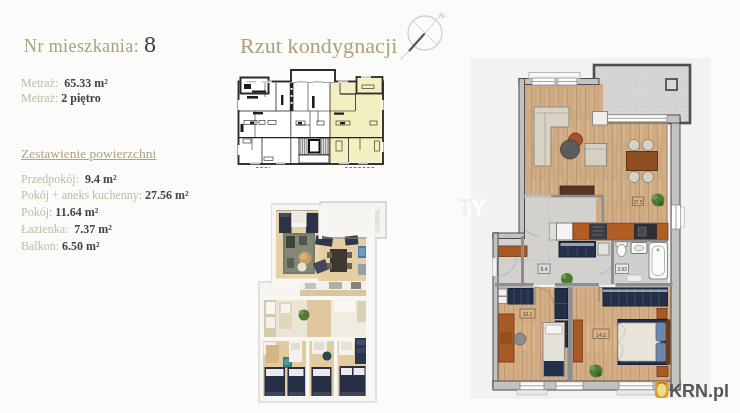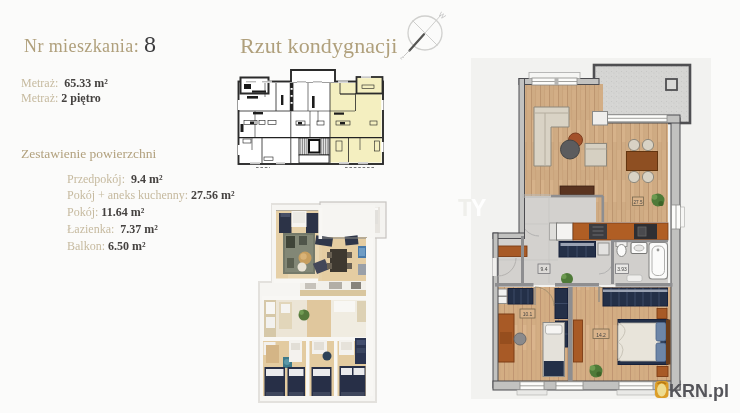--- a/index.html
+++ b/index.html
@@ -12,23 +12,23 @@
 </head>
 <body>
 
 <div class="abs" style="left:24px;top:31px;font-size:18px;color:#b0a07c;letter-spacing:.4px;">Nr mieszkania: <span style="font-size:24px;color:#3c3c3e;">8</span></div>
 
 <div class="abs" style="left:21px;top:75.5px;font-size:12px;line-height:15.8px;">
   <div><span class="lt">Metraż:</span>&nbsp; <span class="val">65.33 m²</span></div>
   <div><span class="lt">Metraż:</span> <span class="val">2 piętro</span></div>
 </div>
 
-<div class="abs" style="left:21px;top:146px;font-size:13.5px;color:#b2a17e;">Zestawienie powierzchni</div>
-
-<div class="abs" style="left:21px;top:170.5px;font-size:12px;line-height:16.8px;margin-left:46px;">
+<div class="abs" style="left:21px;top:146px;font-size:13.5px;color:#b2a17e;text-decoration:underline;">Zestawienie powierzchni</div>
+
+<div class="abs" style="left:21px;top:170.5px;font-size:12px;line-height:16.8px;">
   <div><span class="lt">Przedpokój:</span>&nbsp; <span class="val">9.4 m²</span></div>
   <div><span class="lt">Pokój + aneks kuchenny:</span> <span class="val">27.56 m²</span></div>
   <div><span class="lt">Pokój:</span> <span class="val">11.64 m²</span></div>
   <div><span class="lt">Łazienka:</span>&nbsp; <span class="val">7.37 m²</span></div>
   <div><span class="lt">Balkon:</span> <span class="val">6.50 m²</span></div>
 </div>
 
 <div class="abs" style="left:240px;top:33px;font-size:22px;color:#b0a07c;letter-spacing:.1px;">Rzut kondygnacji</div>
 
 <svg class="abs" style="left:0;top:0;" width="740" height="413" viewBox="0 0 740 413">

